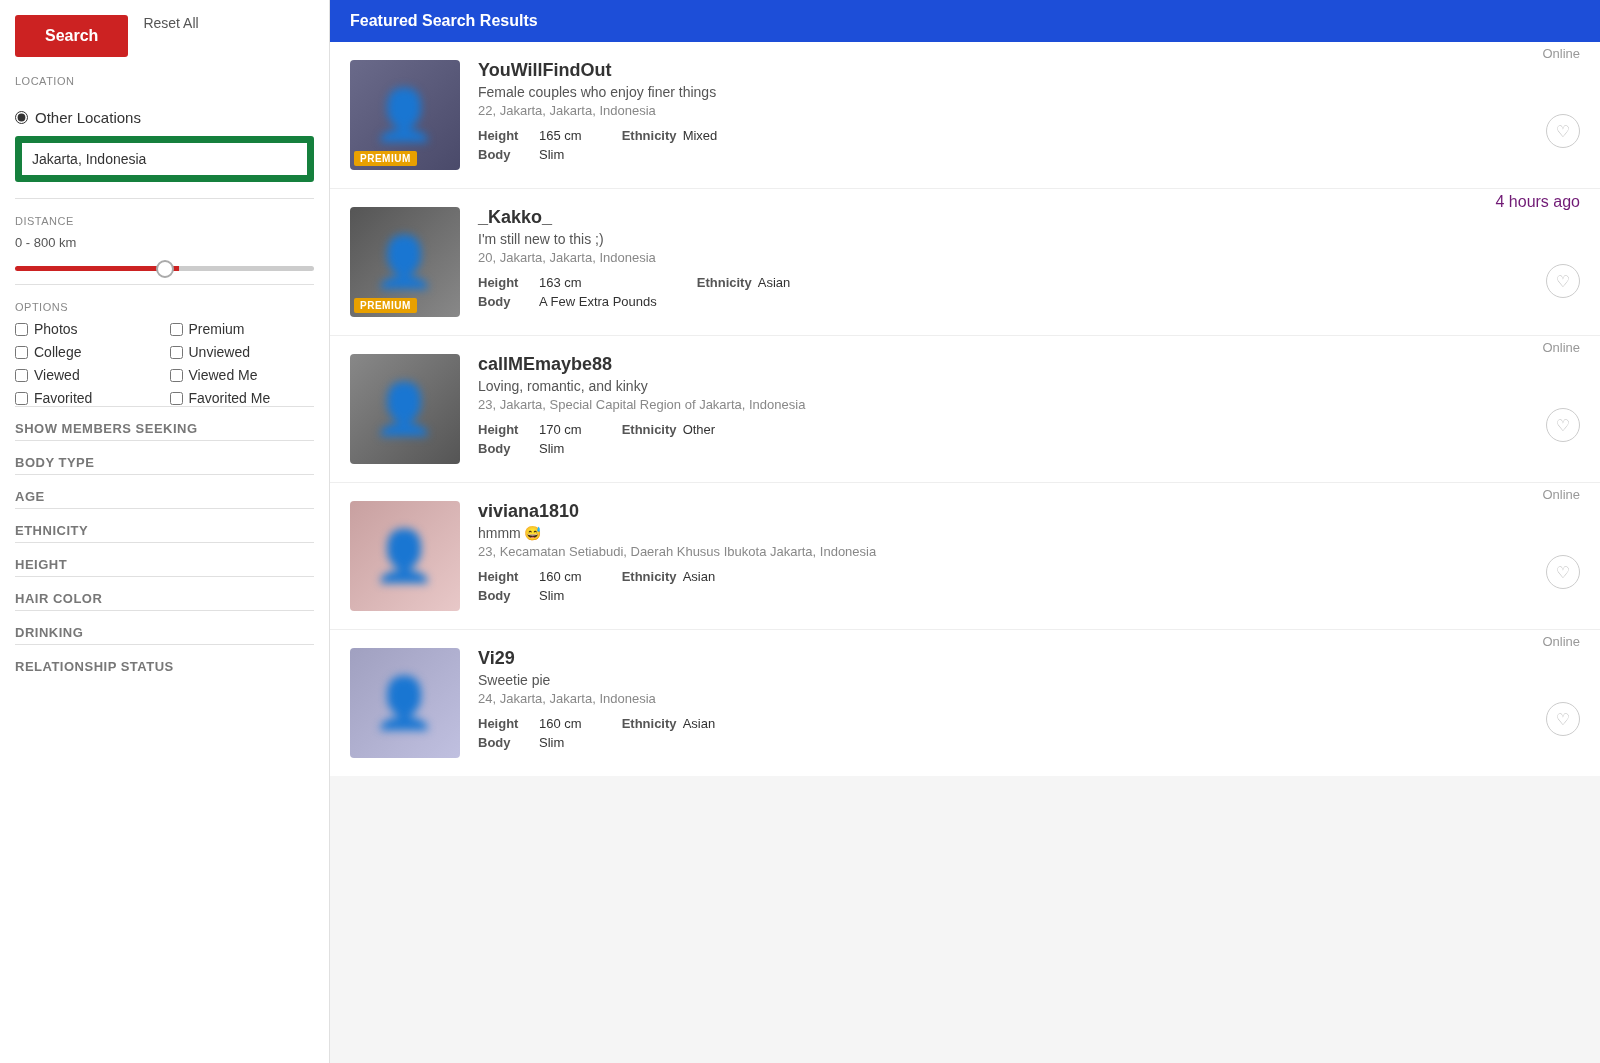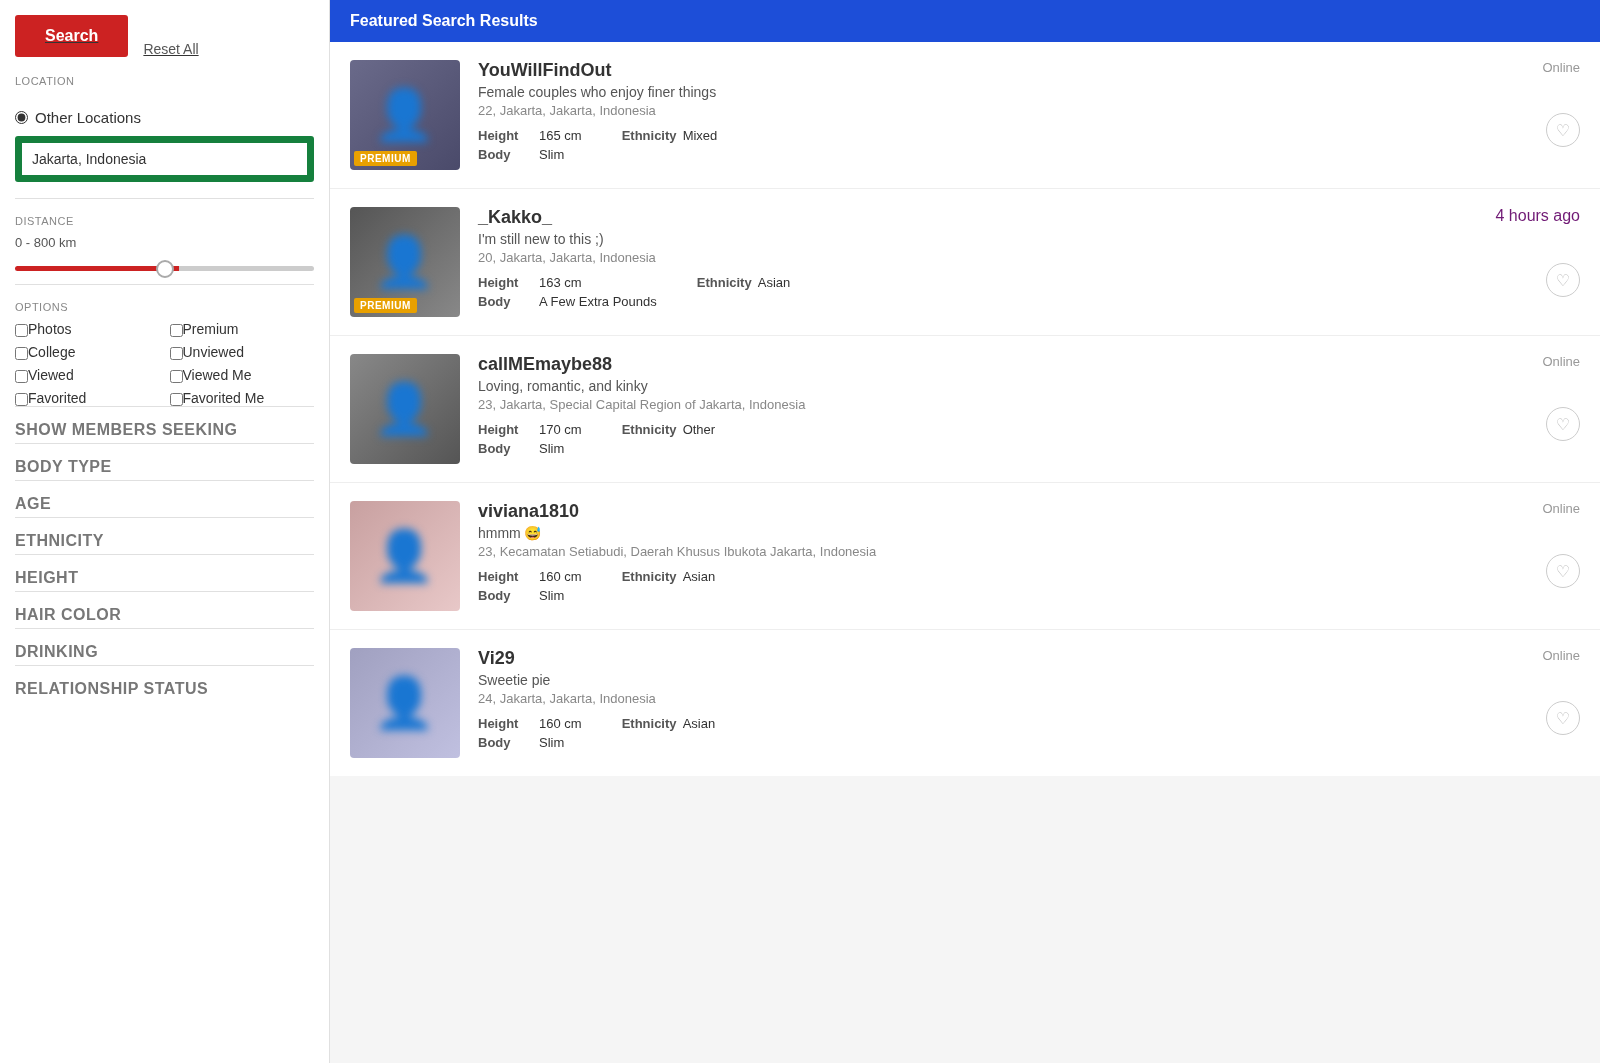--- a/index.html
+++ b/index.html
@@ -26,23 +26,22 @@
     }
     .reset-link {
       margin-left: 15px;
       color: #555;
       font-size: 14px;
       cursor: pointer;
       text-decoration: none;
     }
     .search-row {
       display: flex;
-      align-items: flex-end;
+      align-items: flex-start;
       margin-bottom: 18px;
-      text-decoration: underline;
     }
 
     .section-label {
       font-size: 11px;
       font-weight: normal;
       color: #888;
       letter-spacing: 0.5px;
       text-transform: uppercase;
       margin-bottom: 8px;
       margin-top: 16px;
@@ -104,33 +103,33 @@
     }
 
     .options-grid {
       display: grid;
       grid-template-columns: 1fr 1fr;
       gap: 7px 10px;
       margin-top: 4px;
     }
     .option-item {
       display: flex;
-      align-items: flex-end;
-      gap: 0;
+      align-items: center;
+      gap: 6px;
       font-size: 14px;
     }
     .option-item input[type=checkbox] { accent-color: #cc2222; }
 
     .filter-section {
       border-top: 1px solid #e0e0e0;
       padding: 14px 0 4px 0;
       cursor: pointer;
     }
     .filter-section-label {
-      font-size: 16px;
+      font-size: 13px;
       font-weight: bold;
       color: #777;
       letter-spacing: 0.5px;
       text-transform: uppercase;
     }
 
     
     #main {
       flex: 1;
       padding: 0;
@@ -221,26 +220,26 @@
       font-weight: bold;
       color: #555;
       min-width: 55px;
     }
     .detail-val {
       color: #333;
     }
 
     .result-meta {
       position: absolute;
-      top: 18px;
+      top: 4px;
       right: 20px;
       display: flex;
       flex-direction: column;
       align-items: flex-end;
-      gap: 8px;
+      gap: 23px;
     }
     .status-online {
       font-size: 13px;
       color: #999;
     }
     .status-time {
       font-size: 16px;
       color: #701a75;
     }
     .heart-btn {

